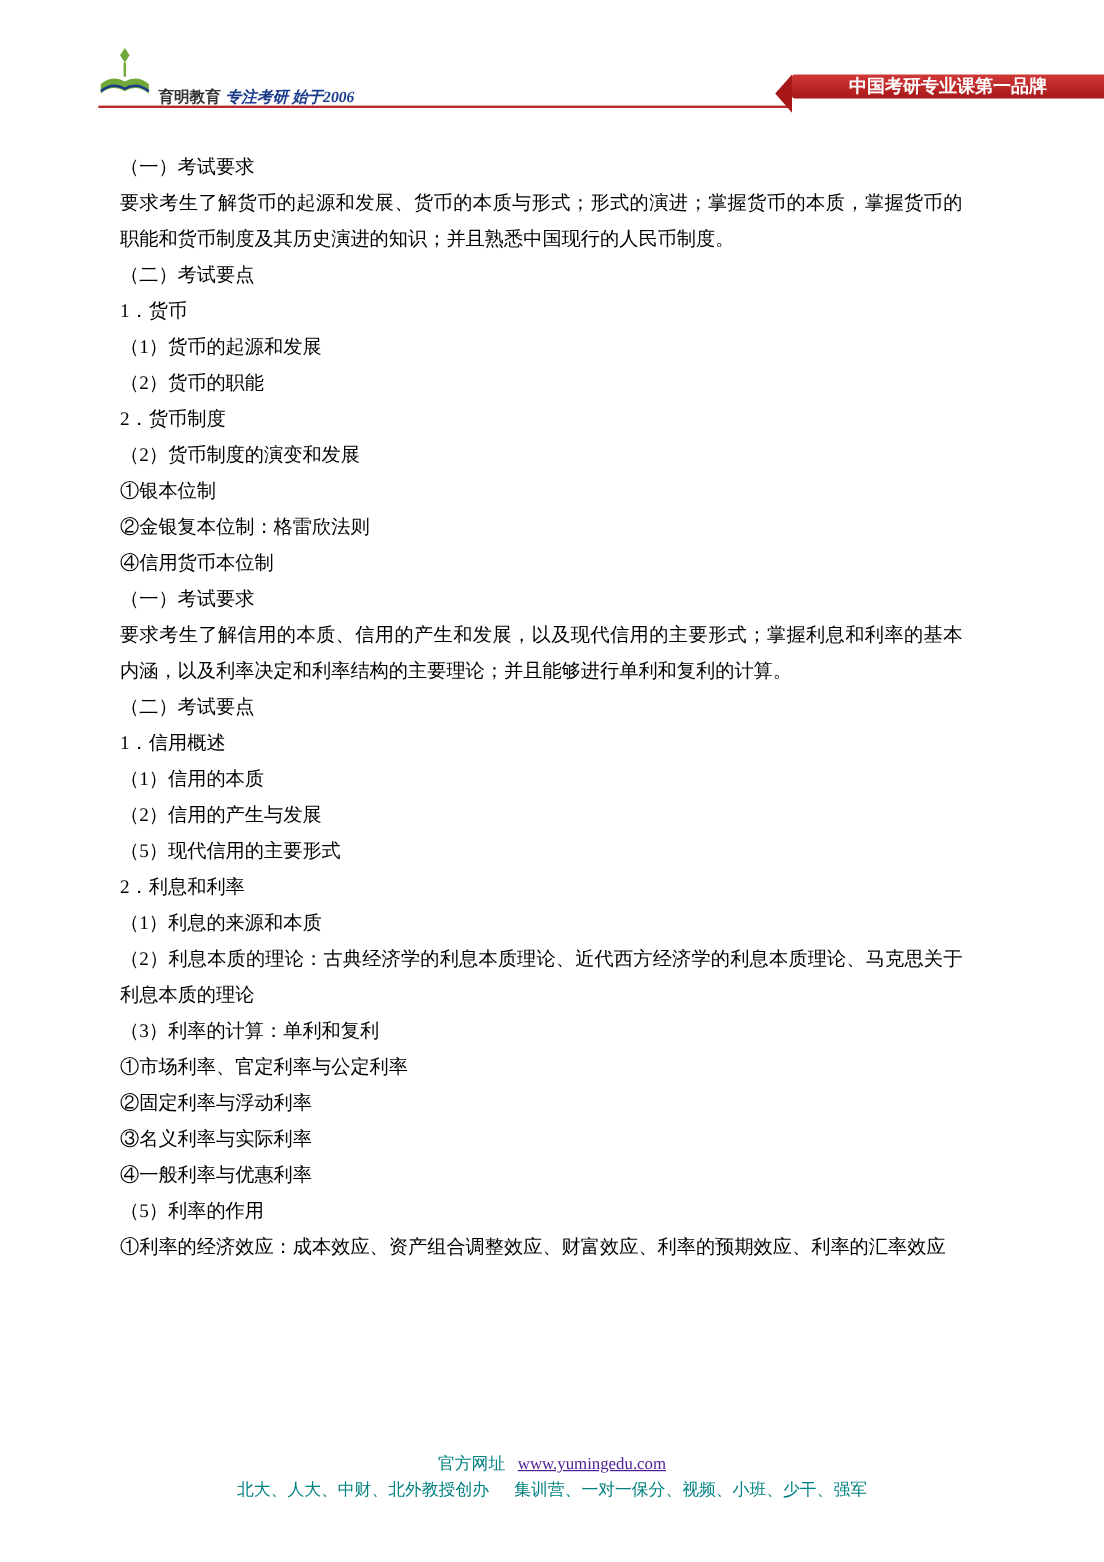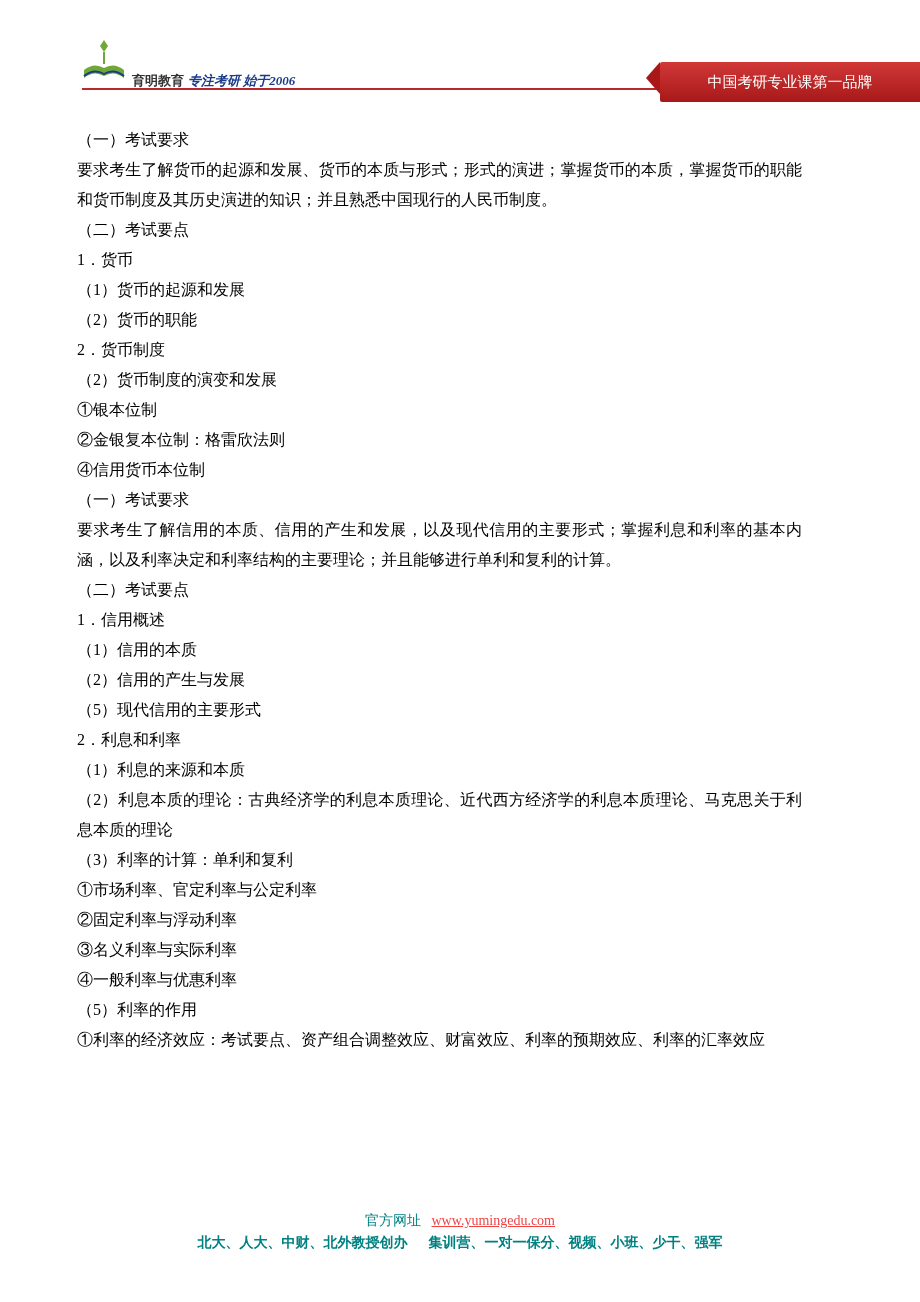--- a/index.html
+++ b/index.html
@@ -52,42 +52,42 @@
       left: 82px;
       width: 578px;
       height: 2px;
       background: #b8282d;
     }
     .red-banner {
       position: absolute;
       top: 62px;
       right: 0;
       width: 260px;
-      height: 40px;
+      height: 20px;
       background: linear-gradient(180deg, #d13838 0%, #a81818 100%);
       display: flex;
       align-items: center;
       justify-content: center;
       color: #fff;
       font-size: 15px;
       font-family: "KaiTi", "楷体", serif;
-      font-weight: normal;
+      font-weight: bold;
       border-radius: 2px 0 0 2px;
     }
     .red-banner::before {
       content: "";
       position: absolute;
       left: -14px;
       top: 0;
       border-style: solid;
       border-width: 16px 14px 16px 0;
       border-color: transparent #a81818 transparent transparent;
     }
     .content {
-      padding: 30px 118px 0 77px;
+      padding: 30px 118px 0 100px;
       font-size: 16px;
       line-height: 30px;
       color: #000;
       text-align: justify;
     }
     .content p {
       margin: 0;
     }
     .footer {
       position: absolute;
@@ -95,27 +95,27 @@
       left: 0;
       width: 100%;
       text-align: center;
       font-size: 14px;
       line-height: 22px;
     }
     .footer-line1 {
       color: #008080;
     }
     .footer-url {
-      color: #ef4444;
+      color: #4c1d95;
       text-decoration: underline;
       font-family: Liberation Serif, serif;
     }
     .footer-line2 {
       color: #008080;
-      font-weight: bold;
+      font-weight: normal;
     }
   </style>
 </head>
 <body>
 
 <div class="header">
   <div class="logo-area">
     <div class="logo-icon">
       <svg viewBox="0 0 44 52" width="44" height="52">
         <polygon points="22,2 26,8 22,14 18,8" fill="#6fa838"></polygon>
@@ -154,21 +154,21 @@
   <p>（5）现代信用的主要形式</p>
   <p>2．利息和利率</p>
   <p>（1）利息的来源和本质</p>
   <p>（2）利息本质的理论：古典经济学的利息本质理论、近代西方经济学的利息本质理论、马克思关于利息本质的理论</p>
   <p>（3）利率的计算：单利和复利</p>
   <p>①市场利率、官定利率与公定利率</p>
   <p>②固定利率与浮动利率</p>
   <p>③名义利率与实际利率</p>
   <p>④一般利率与优惠利率</p>
   <p>（5）利率的作用</p>
-  <p>①利率的经济效应：考试要点、资产组合调整效应、财富效应、利率的预期效应、利率的汇率效应</p>
+  <p>①利率的经济效应：成本效应、资产组合调整效应、财富效应、利率的预期效应、利率的汇率效应</p>
 </div>
 
 <div class="footer">
   <div class="footer-line1">
     <span>官方网址</span>
     <span>&nbsp;</span>
     <span class="footer-url">www.yumingedu.com</span>
   </div>
   <div class="footer-line2">
     <span>北大、人大、中财、北外教授创办</span>

